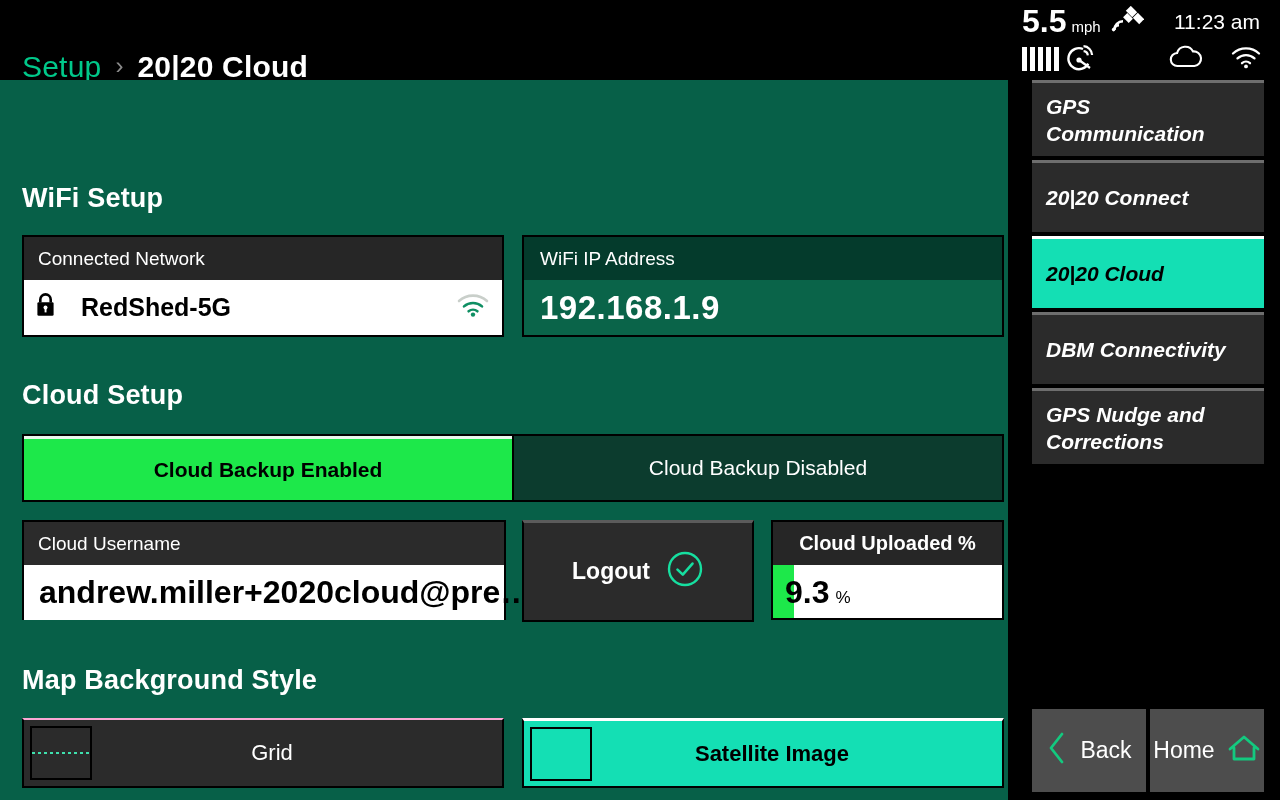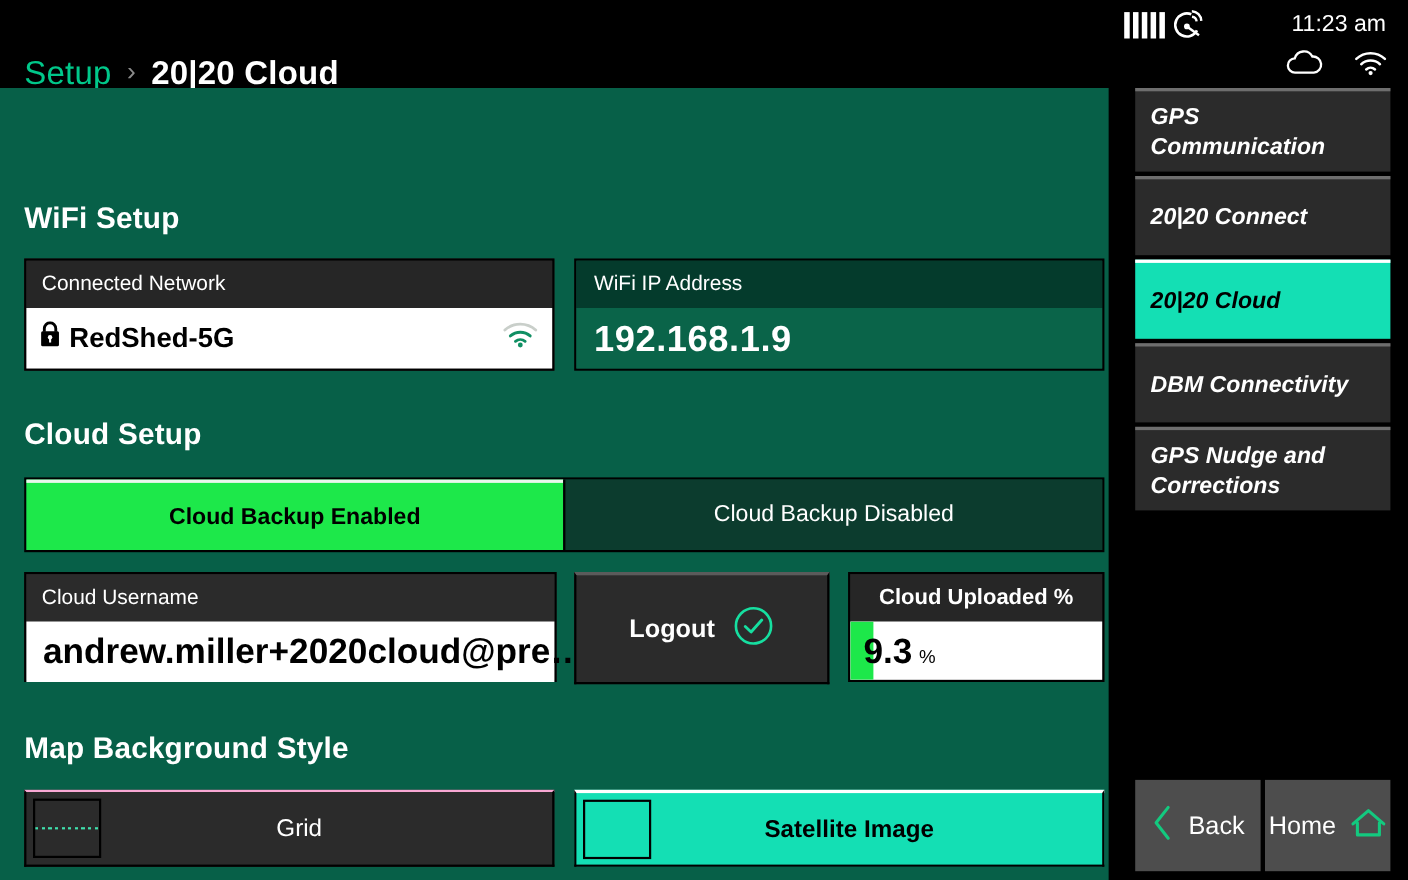--- a/index.html
+++ b/index.html
@@ -69,21 +69,21 @@
   .field-value-white {
     background: #fff; height: 55px;
     display: flex; align-items: center; padding: 0 12px;
     color: #000; font-size: 25px; font-weight: 700;
   }
 
   
   .wifi-panel { position: absolute; left: 22px; top: 155px; width: 482px; height: 102px; }
   .wifi-panel .field-header { background: #262626; }
   .wifi-value { justify-content: space-between; }
-  .wifi-name { display: flex; align-items: center; gap: 8px; }
+  .wifi-name { display: flex; align-items: center; gap: 26px; }
 
   .ip-panel {
     position: absolute; left: 522px; top: 155px; width: 482px; height: 102px;
     border: 2px solid #000; background: #0b5a45;
   }
   .ip-panel .ip-header {
     height: 43px; display: flex; align-items: center; padding-left: 16px;
     background: #043b2c; color: #fff; font-size: 19px;
   }
   .ip-value {
@@ -223,20 +223,36 @@
 
   <div class="topbar">
 
     <div class="breadcrumb">
       <span class="crumb-parent">Setup</span>
       <span class="crumb-sep">›</span>
       <span class="crumb-current">20|20 Cloud</span>
     </div>
 
     <div class="status-left">
+      <div class="speed-row">
+        <span class="speed-val">5.5</span>
+        <span class="speed-unit">mph</span>
+        <span class="sat-icon">
+          <svg width="34" height="28" viewBox="0 0 34 28">
+            <g fill="#fff">
+              <rect x="17" y="2" width="9" height="7" transform="rotate(45 21.5 5.5)"></rect>
+              <rect x="24" y="9" width="9" height="7" transform="rotate(45 28.5 12.5)"></rect>
+              <rect x="14" y="9" width="8" height="6" transform="rotate(45 18 12)"></rect>
+              <path d="M3 24 a10 10 0 0 1 10 -10 l0 2.6 a7.4 7.4 0 0 0 -7.4 7.4 z"></path>
+              <path d="M3 24 a6 6 0 0 1 6 -6 l0 2.4 a3.6 3.6 0 0 0 -3.6 3.6 z"></path>
+              <circle cx="3.6" cy="23.6" r="1.8"></circle>
+            </g>
+          </svg>
+        </span>
+      </div>
       <div class="sig-row">
         <span class="bars">
           <i></i>
             <i></i>
             <i></i>
             <i></i>
             <i></i>
         </span>
         <span class="dish">
           <svg width="30" height="28" viewBox="0 0 30 28">

